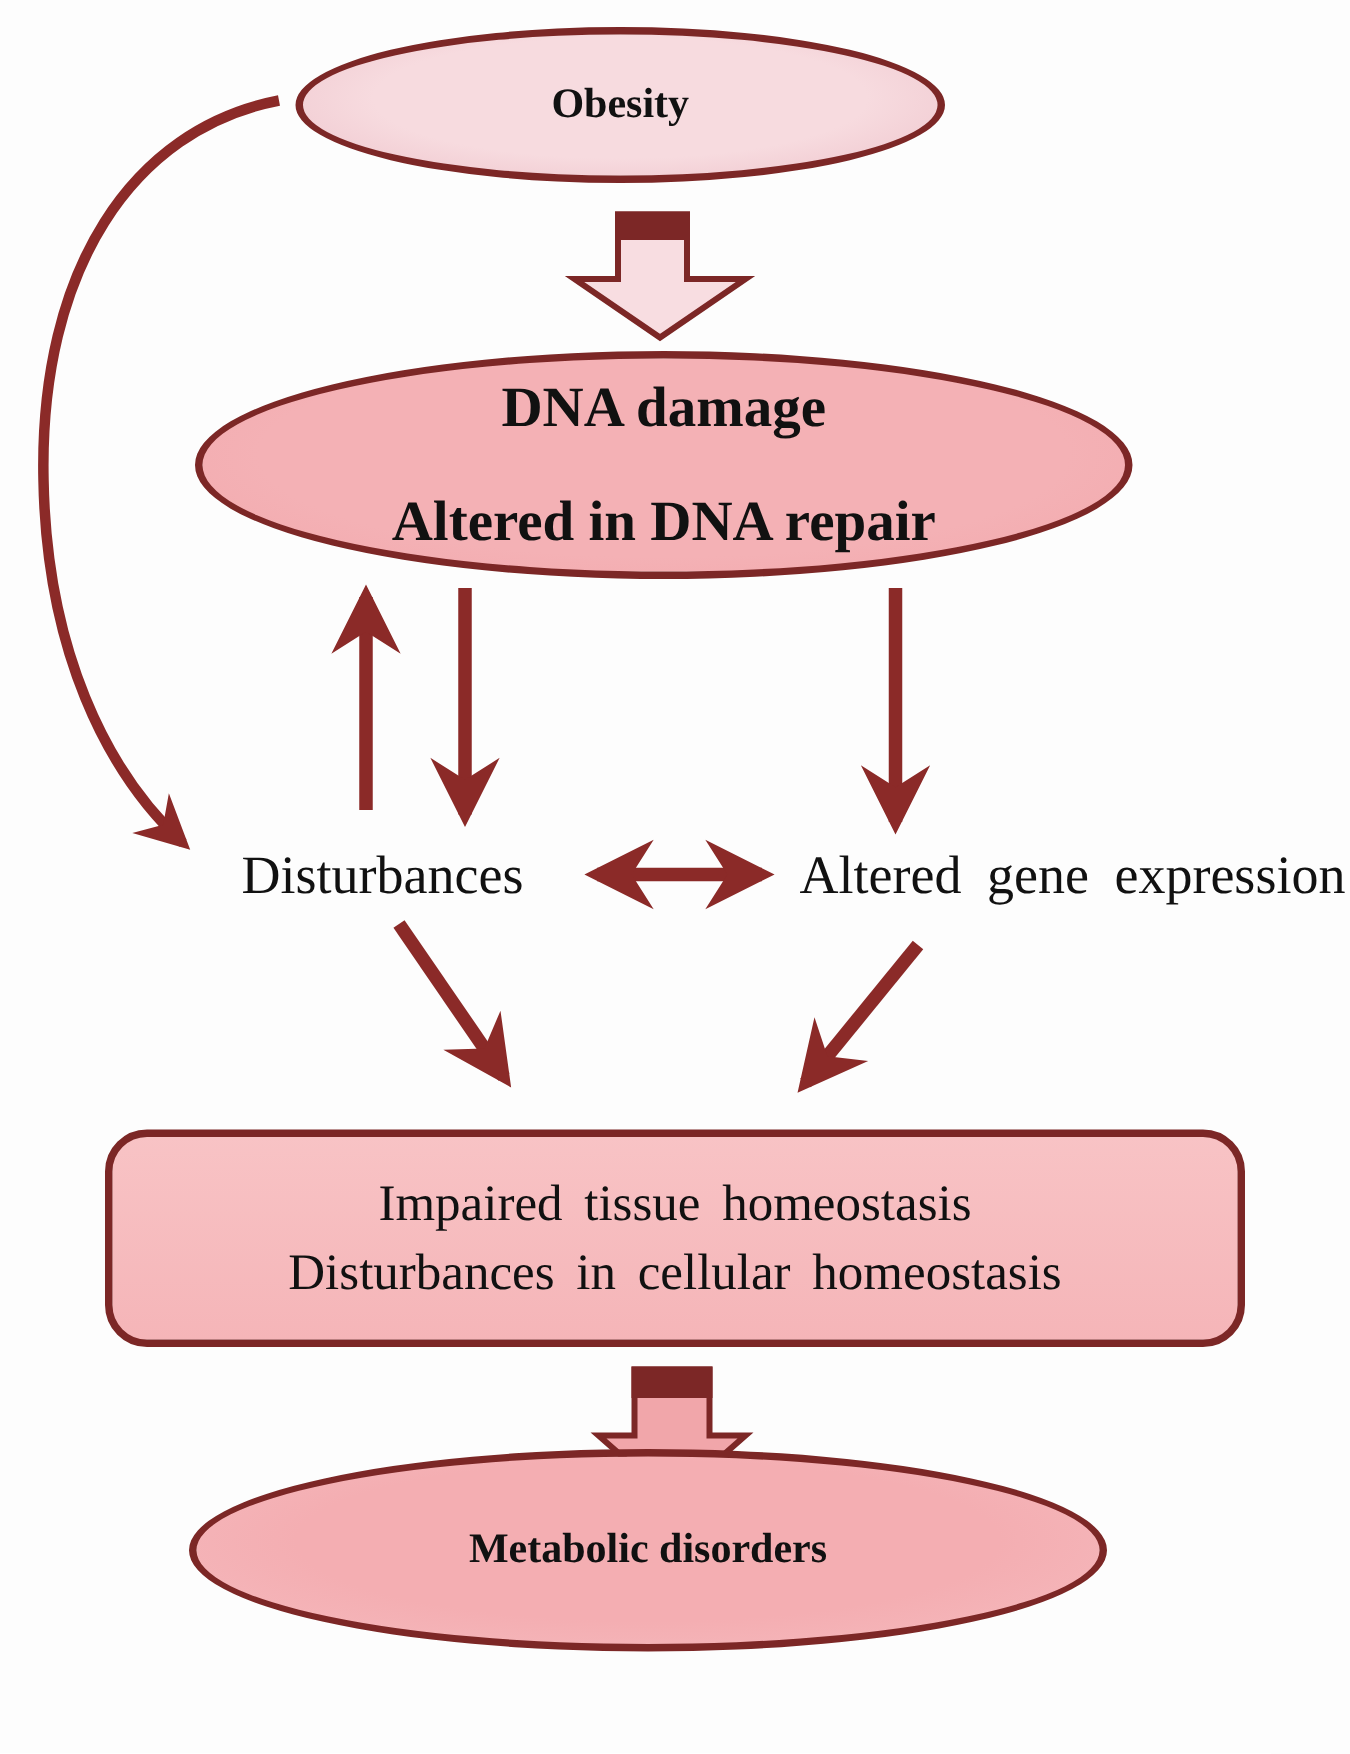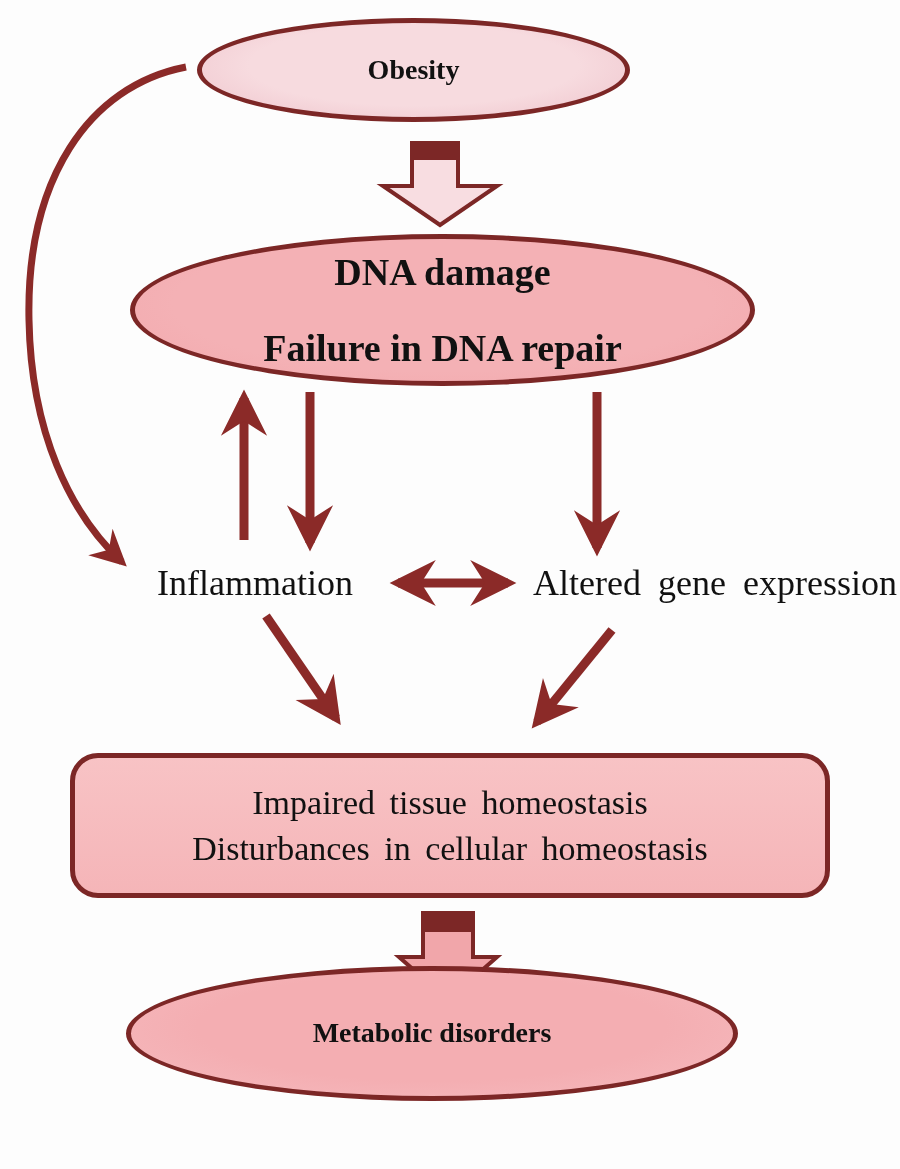--- a/index.html
+++ b/index.html
@@ -90,24 +90,24 @@
       <rect x="421" y="911" width="54" height="21" fill="#7c2726"></rect>
     </g>
   </svg>
 
   <div class="node ellipse ellipse-light t-bold-xl" style="left:197px;top:18px;width:433px;height:104px;">
     <span>Obesity</span>
   </div>
 
   <div class="node ellipse ellipse-medium t-bold-lg" style="left:130px;top:234px;width:625px;height:152px;gap:30px;">
     <span>DNA damage</span>
-    <span>Failure in DNA repair</span>
+    <span>Altered in DNA repair</span>
   </div>
 
-  <div class="label-free t-reg-lg" style="left:140px;top:562px;width:230px;">Inflammation</div>
+  <div class="label-free t-reg-lg" style="left:140px;top:562px;width:230px;">Disturbances</div>
 
   <div class="label-free t-reg-lg altered" style="left:525px;top:562px;width:380px;">Altered gene expression</div>
 
   <div class="node roundrect t-reg-md" style="left:70px;top:753px;width:760px;height:145px;">
     <span>Impaired tissue homeostasis</span>
     <span>Disturbances in cellular homeostasis</span>
   </div>
 
   <div class="node ellipse ellipse-medium2 t-bold-xl" style="left:126px;top:966px;width:612px;height:135px;">
     <span>Metabolic disorders</span>

